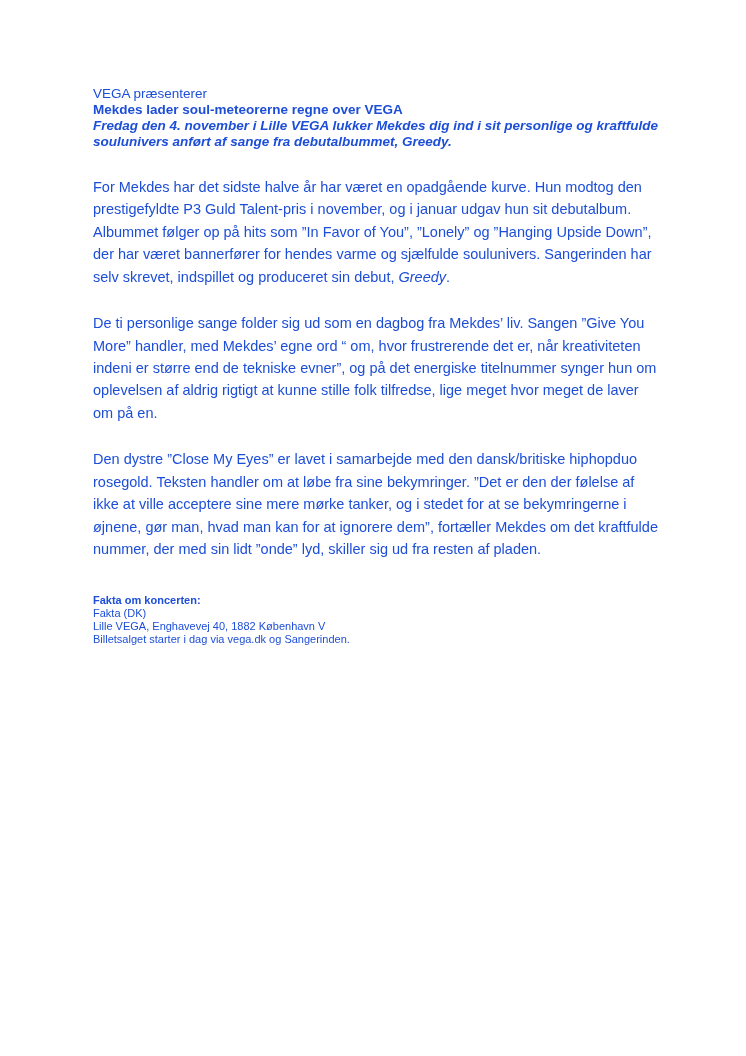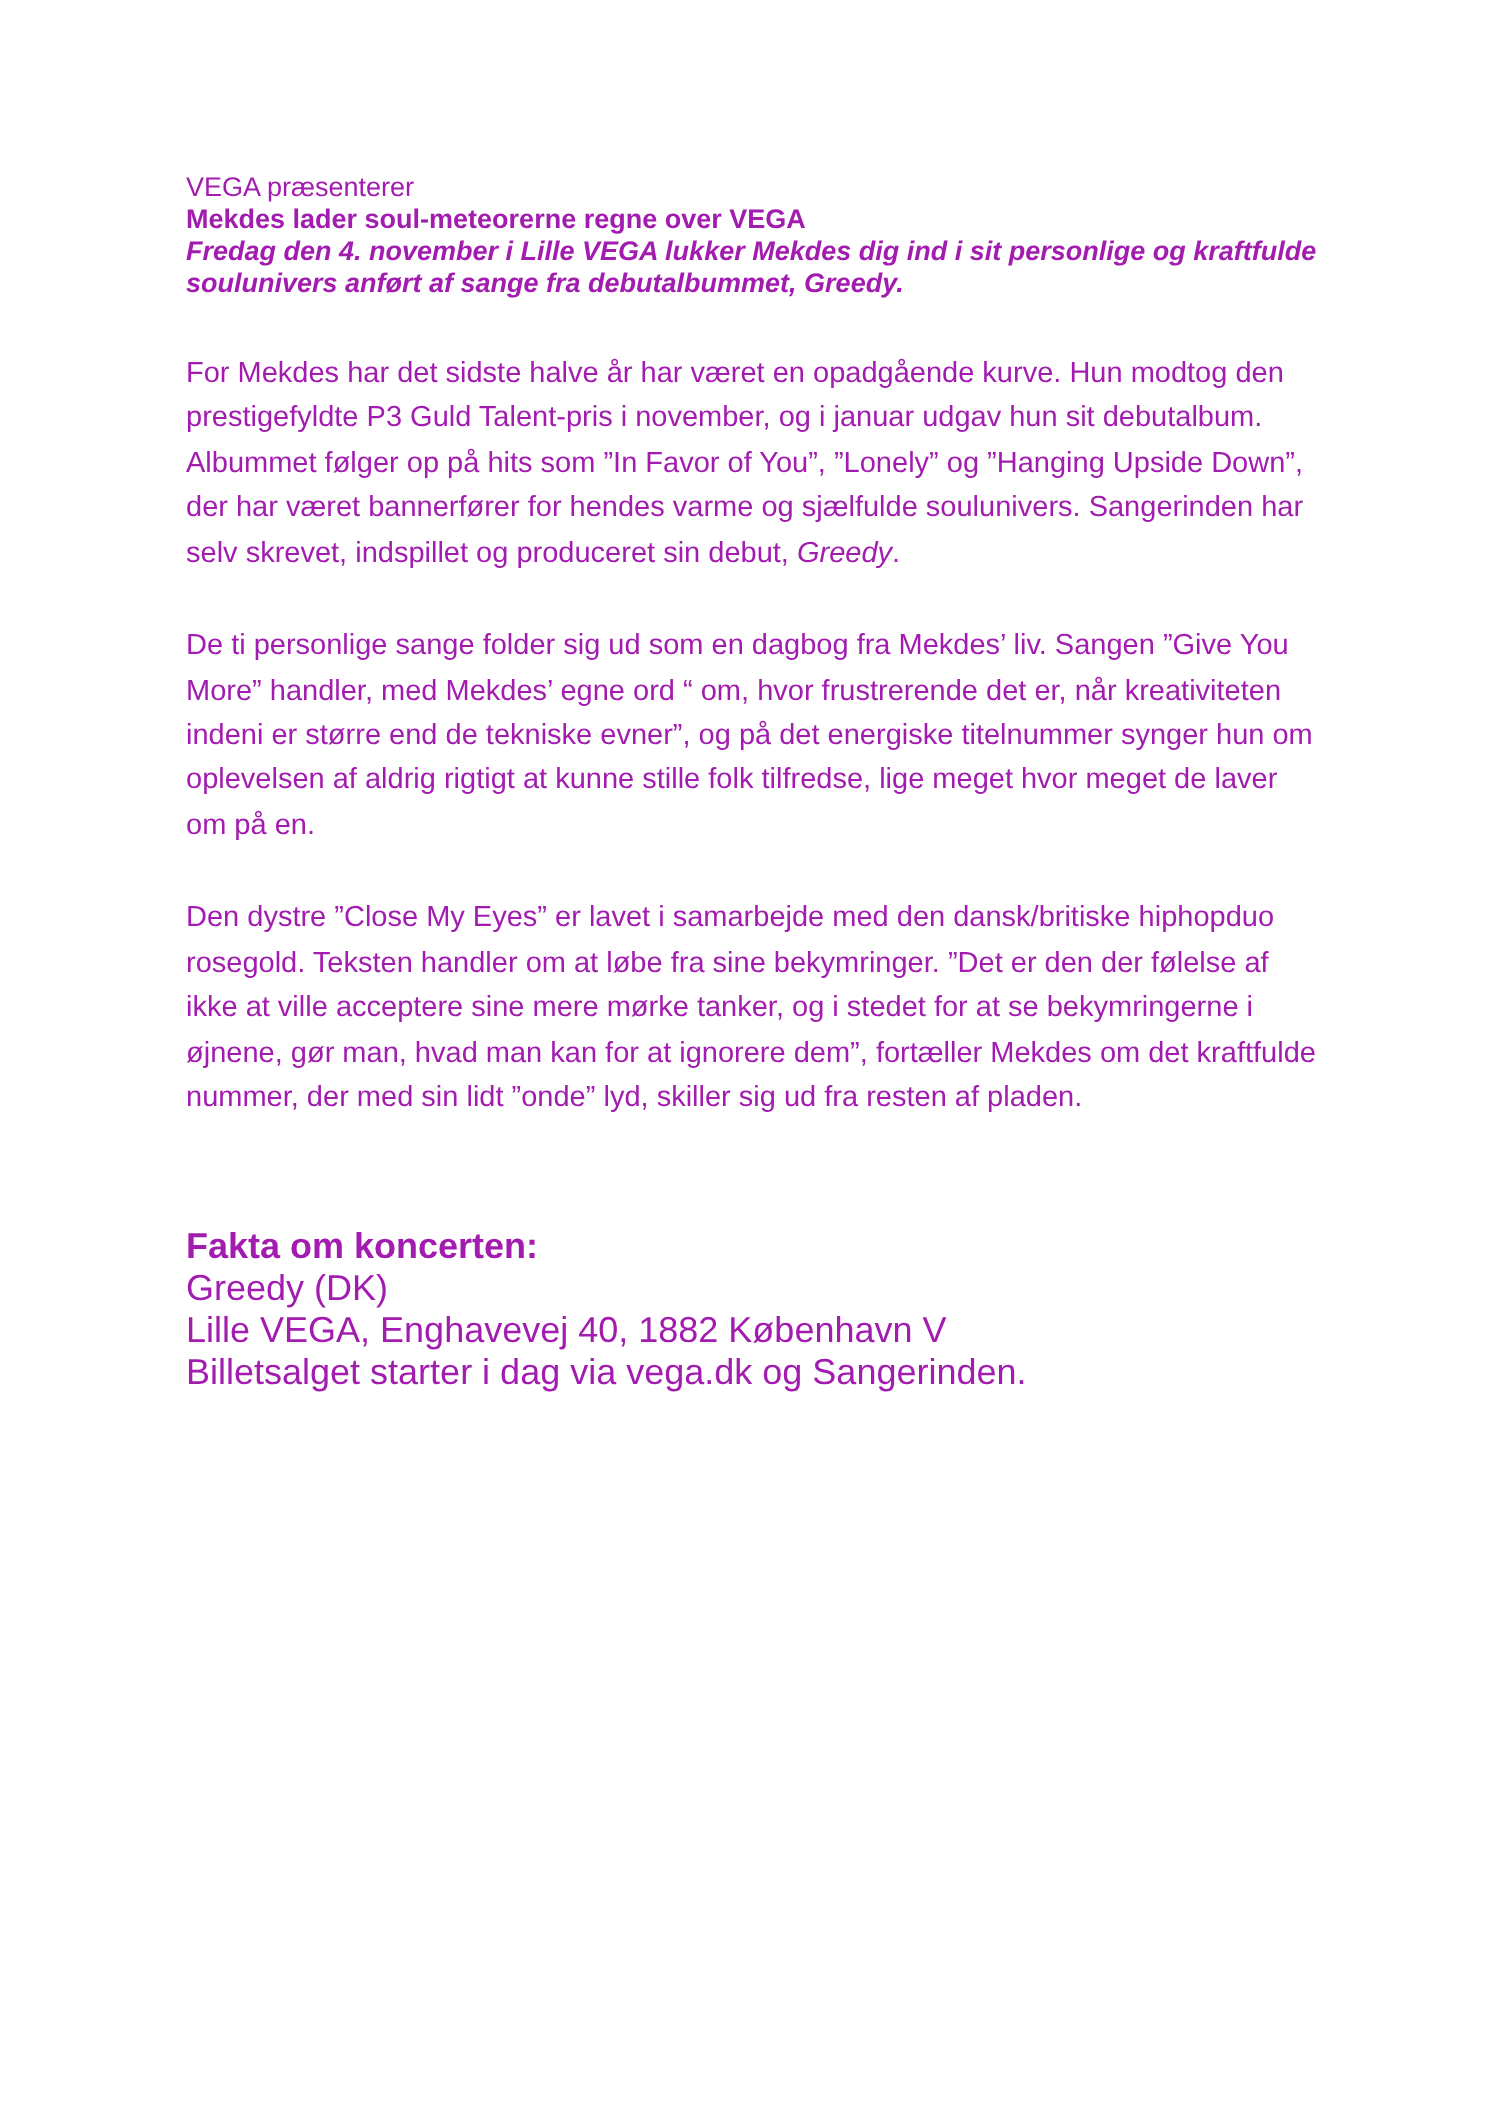--- a/index.html
+++ b/index.html
@@ -6,21 +6,21 @@
     margin: 0;
     padding: 0;
     background: #ffffff;
   }
   .page {
     position: relative;
     width: 746px;
     height: 1056px;
     background: #ffffff;
     font-family: "Liberation Sans", "DejaVu Sans", sans-serif;
-    color: #a21caf;
+    color: #1d4ed8;
     overflow: hidden;
     box-sizing: border-box;
   }
   .content {
     position: absolute;
     left: 93px;
     top: 86px;
     width: 566px;
   }
   .header-block {
@@ -39,22 +39,22 @@
   }
   .body-para {
     margin: 0 0 24px 0;
     font-size: 14.5px;
     line-height: 1.55;
   }
   .italic {
     font-style: italic;
   }
   .facts-block {
-    margin-top: 52px;
-    font-size: 18px;
+    margin-top: 33px;
+    font-size: 11px;
     line-height: 1.18;
   }
   .facts-heading {
     font-weight: bold;
   }
   .facts-line {
     display: block;
   }
 </style>
 </head>
@@ -76,19 +76,19 @@
     <p class="body-para">
       <span>De ti personlige sange folder sig ud som en dagbog fra Mekdes’ liv. Sangen ”Give You More” handler, med Mekdes’ egne ord “ om, hvor frustrerende det er, når kreativiteten indeni er større end de tekniske evner”, og på det energiske titelnummer synger hun om oplevelsen af aldrig rigtigt at kunne stille folk tilfredse, lige meget hvor meget de laver om på en.</span>
     </p>
 
     <p class="body-para">
       <span>Den dystre ”Close My Eyes” er lavet i samarbejde med den dansk/britiske hiphopduo rosegold. Teksten handler om at løbe fra sine bekymringer. ”Det er den der følelse af ikke at ville acceptere sine mere mørke tanker, og i stedet for at se bekymringerne i øjnene, gør man, hvad man kan for at ignorere dem”, fortæller Mekdes om det kraftfulde nummer, der med sin lidt ”onde” lyd, skiller sig ud fra resten af pladen.</span>
     </p>
 
     <div class="facts-block">
       <span class="facts-line facts-heading">Fakta om koncerten:</span>
-      <span class="facts-line">Greedy (DK)</span>
+      <span class="facts-line">Fakta (DK)</span>
       <span class="facts-line">Lille VEGA, Enghavevej 40, 1882 København V</span>
       <span class="facts-line">Billetsalget starter i dag via vega.dk og Sangerinden.</span>
     </div>
 
   </div>
 </div>
 
 </body></html>

